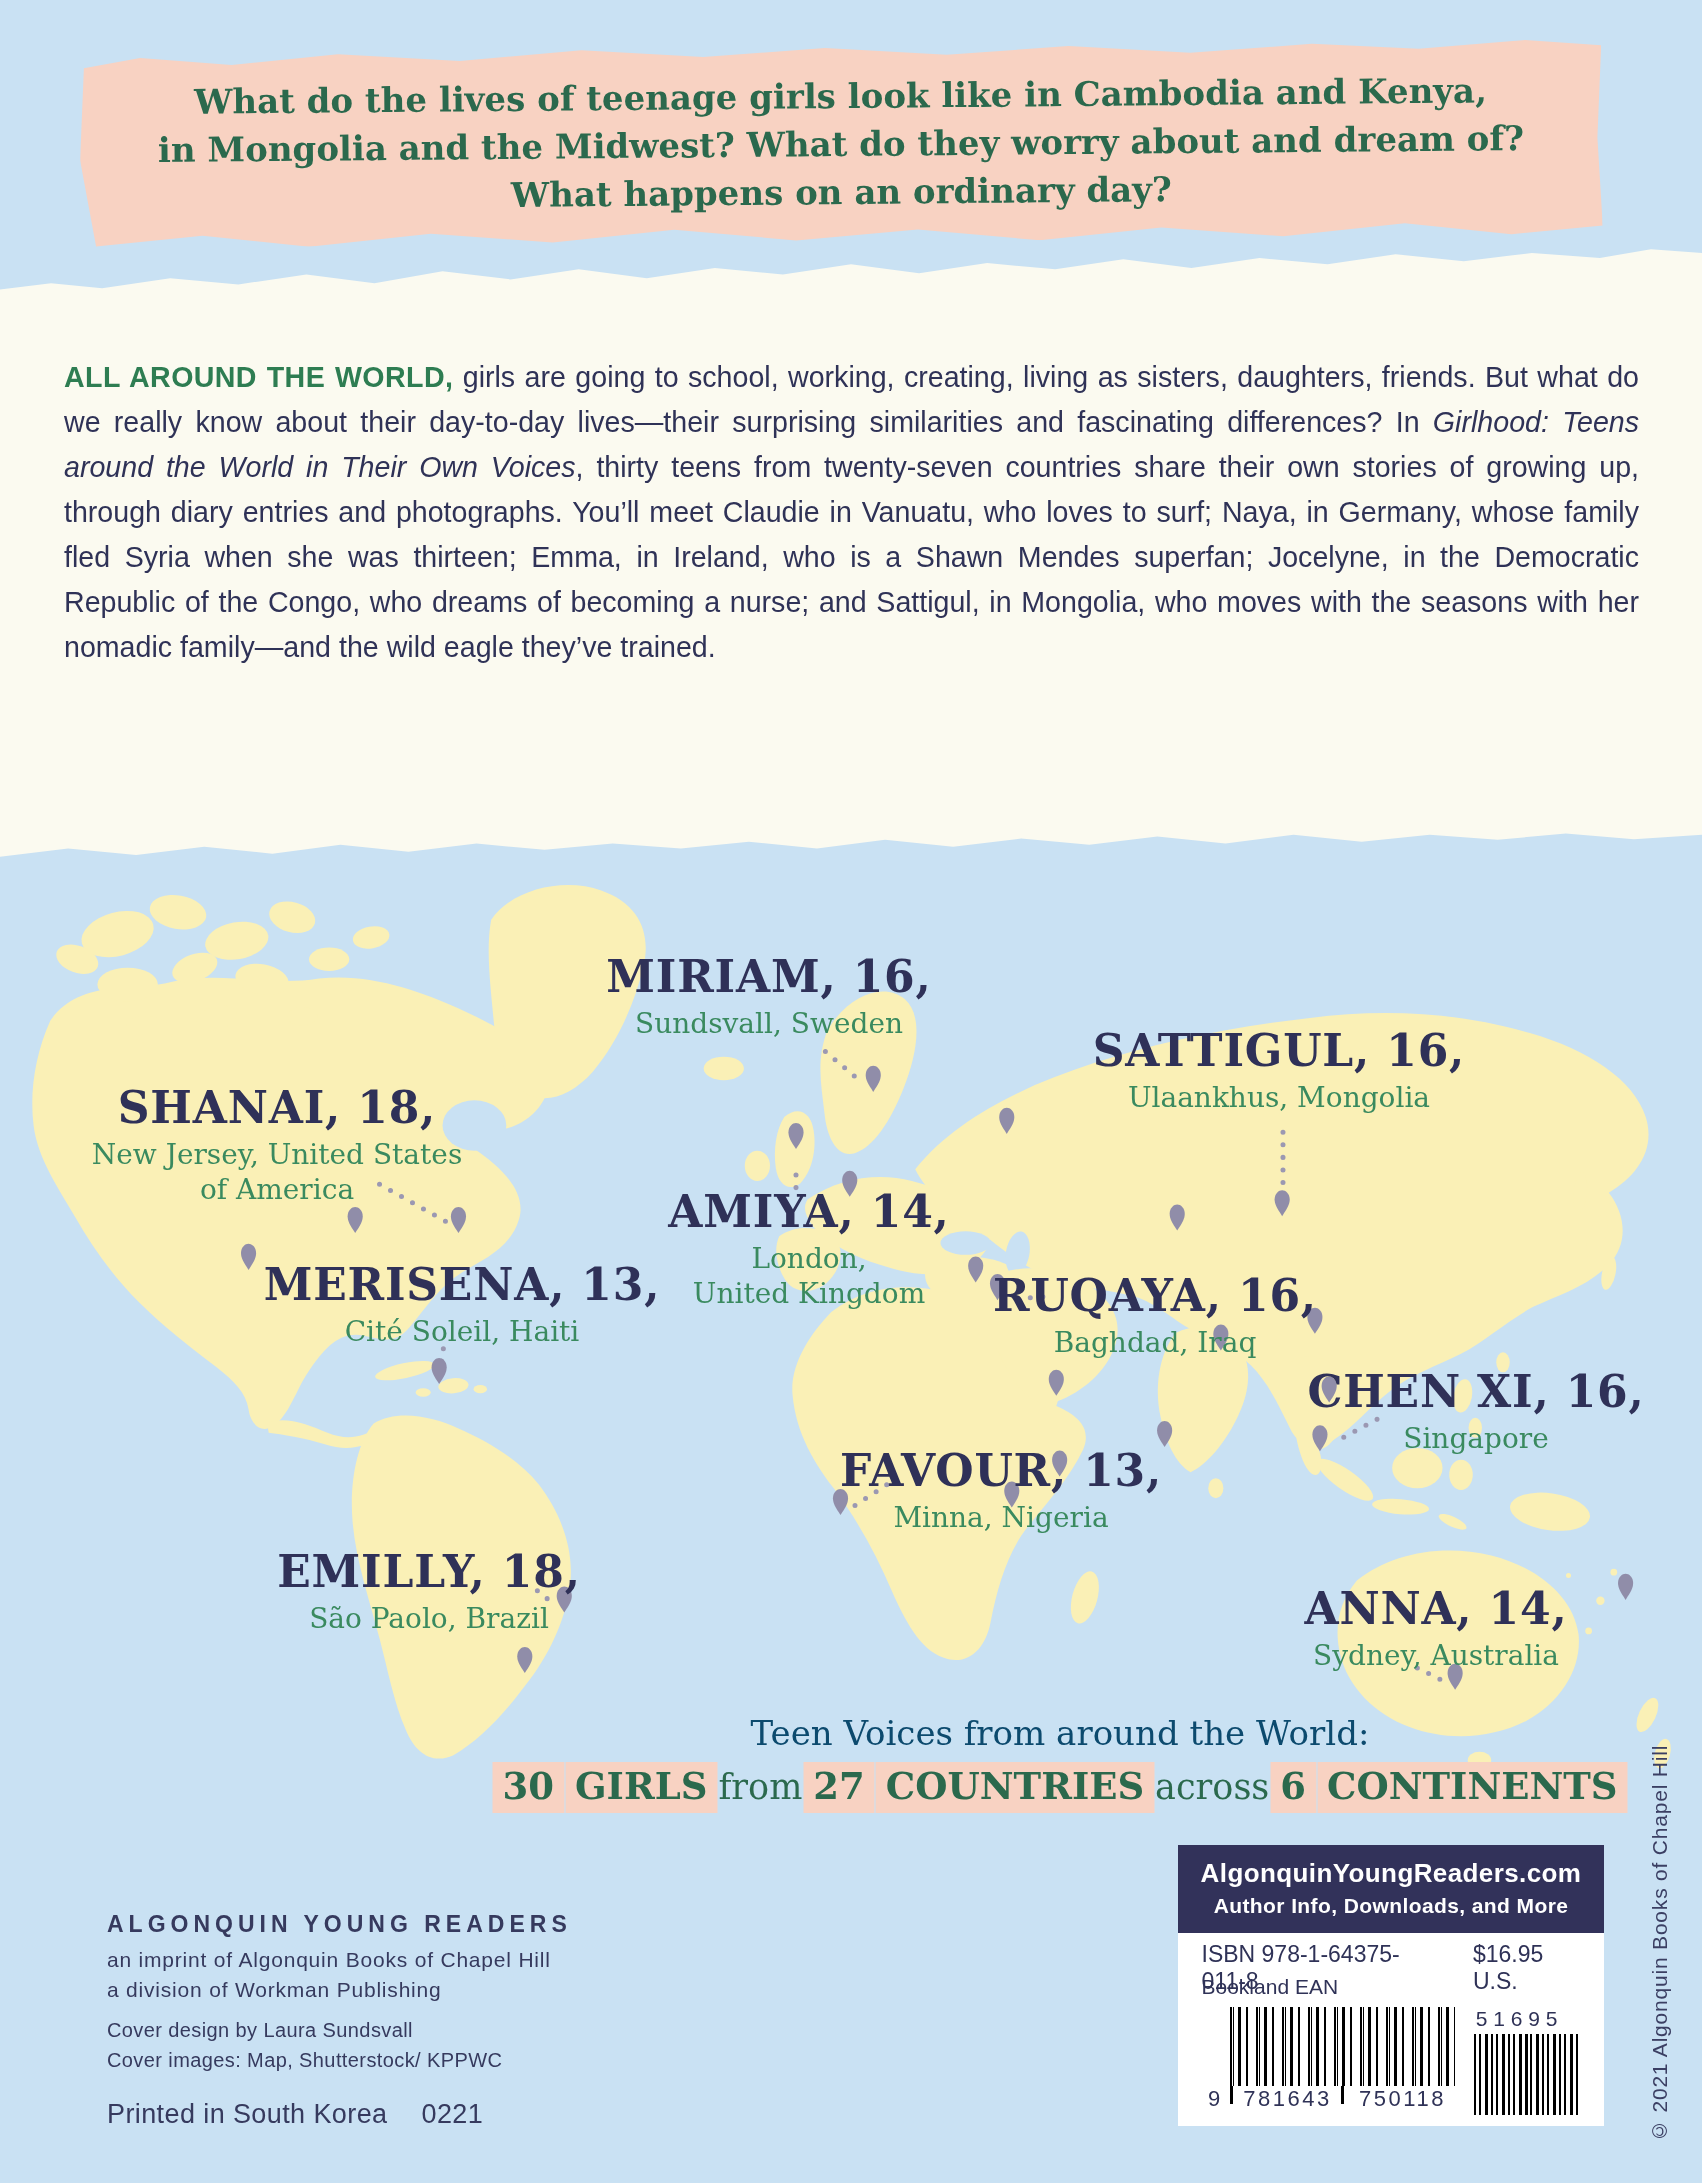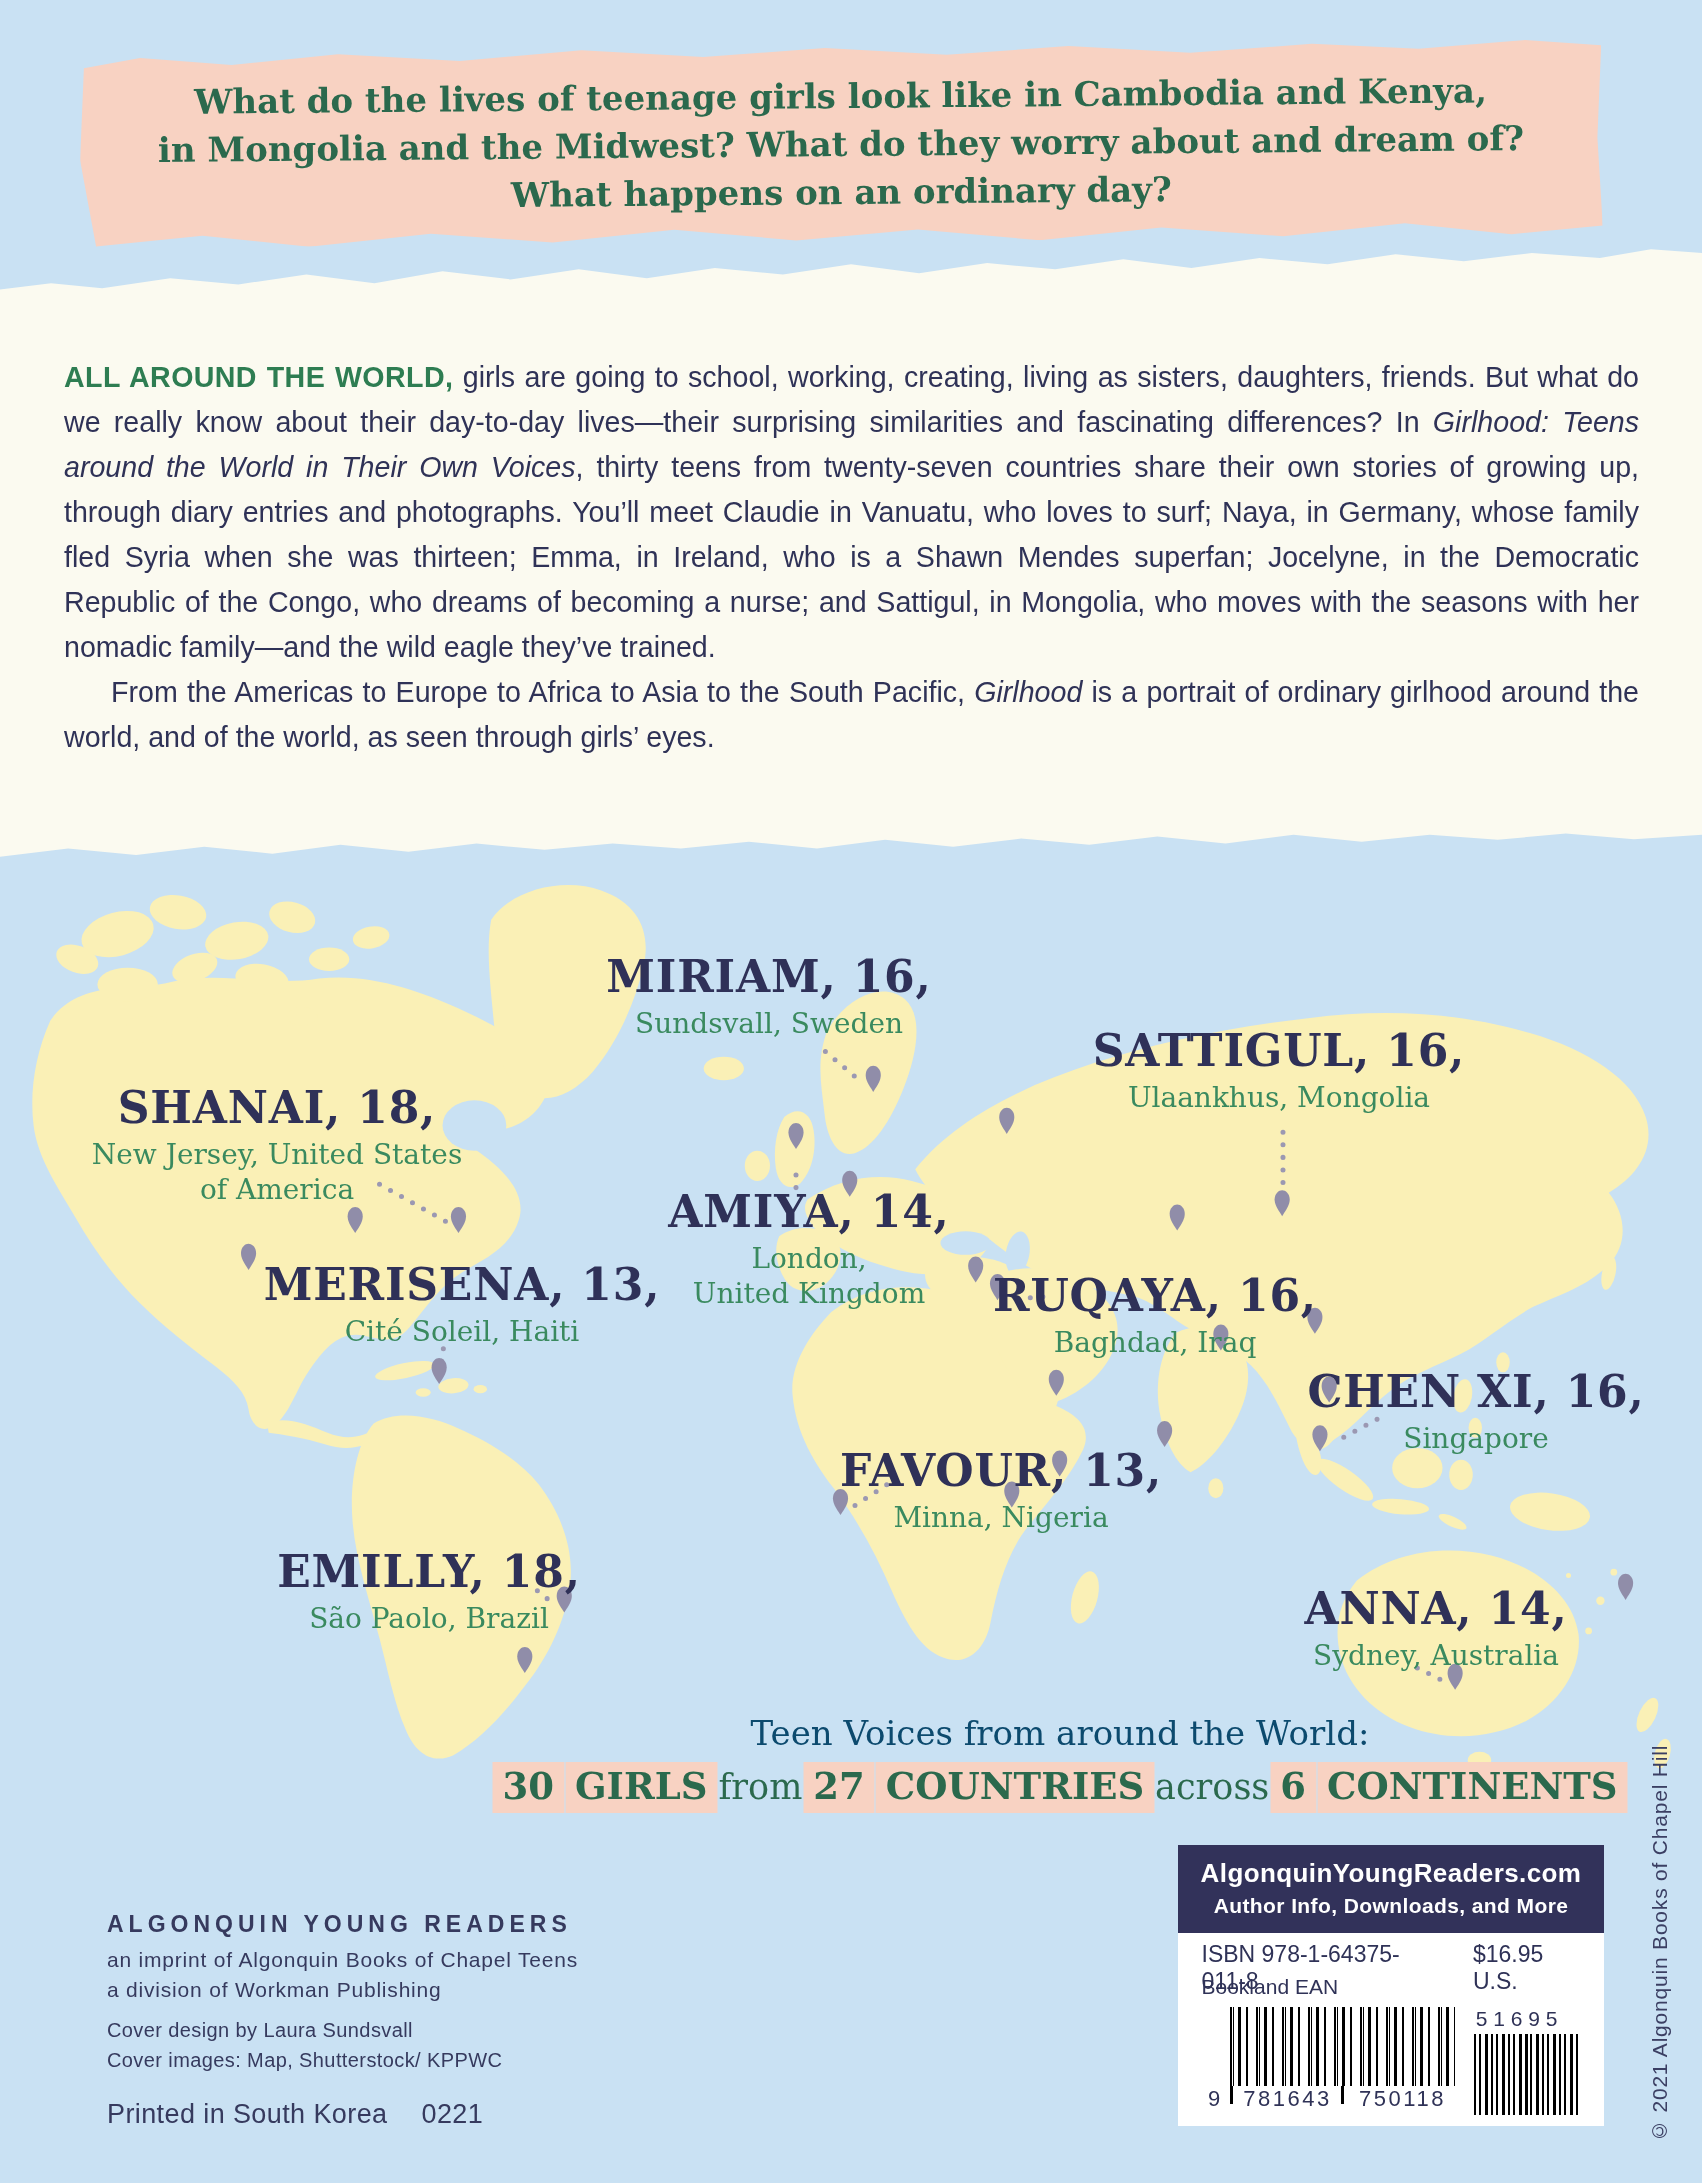--- a/index.html
+++ b/index.html
@@ -99,21 +99,20 @@
 
 <div class="banner">
   <div>What do the lives of teenage girls look like in Cambodia and Kenya,</div>
   <div>in Mongolia and the Midwest? What do they worry about and dream of?</div>
   <div>What happens on an ordinary day?</div>
 </div>
 
 <div class="paper">
   <div class="blurb">
     <p><span class="lead">ALL AROUND THE WORLD,</span><span> girls are going to school, working, creating, living as sisters, daughters, friends. But what do we really know about their day-to-day lives—their surprising similarities and fascinating differences? In </span><span class="it">Girlhood: Teens around the World in Their Own Voices</span><span>, thirty teens from twenty-seven countries share their own stories of growing up, through diary entries and photographs. You’ll meet Claudie in Vanuatu, who loves to surf; Naya, in Germany, whose family fled Syria when she was thirteen; Emma, in Ireland, who is a Shawn Mendes superfan; Jocelyne, in the Democratic Republic of the Congo, who dreams of becoming a nurse; and Sattigul, in Mongolia, who moves with the seasons with her nomadic family—and the wild eagle they’ve trained.</span></p>
-    <p class="p2"><span>From the Americas to Europe to Africa to Asia to the South Pacific, </span><span class="it">Girlhood</span><span> is a portrait of ordinary girlhood around the world, and of the world, as seen through girls’ eyes.</span></p>
   </div>
 </div>
 
 <svg class="map-svg" viewBox="0 0 2027 1160">
 
   <path class="land" d="M60,215 C95,165 160,180 200,170 C260,155 320,175 380,165 C440,158 500,180 545,200 C585,218 625,240 645,268 C662,292 648,322 618,338 C595,350 575,342 565,368 C598,390 628,420 618,452 C608,486 575,500 550,515 C525,530 508,556 488,580 C470,602 452,594 432,590 C402,585 385,608 368,632 C352,655 345,685 325,698 C310,708 298,694 296,678 C293,658 278,644 258,628 C228,605 195,580 165,550 C135,520 110,485 90,450 C70,415 45,380 40,340 C35,300 42,255 60,215 Z"></path>
   <ellipse class="sea" cx="565" cy="340" rx="38" ry="30"></ellipse>
 
   <path class="land" d="M318,694 C340,686 365,695 390,706 C412,715 432,712 448,700 L454,708 C438,724 412,728 388,720 C362,712 336,708 320,706 Z"></path>
 
@@ -281,21 +280,21 @@
   <span class="chip">GIRLS</span>
   <span class="conn">from</span>
   <span class="chip">27</span>
   <span class="chip">COUNTRIES</span>
   <span class="conn">across</span>
   <span class="chip">6</span>
   <span class="chip">CONTINENTS</span>
 </div>
 
 <div class="pub-line pub-name">ALGONQUIN YOUNG READERS</div>
-<div class="pub-line pub-imprint">an imprint of Algonquin Books of Chapel Teens</div>
+<div class="pub-line pub-imprint">an imprint of Algonquin Books of Chapel Hill</div>
 <div class="pub-line pub-division">a division of Workman Publishing</div>
 <div class="pub-line pub-design">Cover design by Laura Sundsvall</div>
 <div class="pub-line pub-images">Cover images: Map, Shutterstock/ KPPWC</div>
 <div class="pub-line pub-printed">
   <span>Printed in South Korea</span><span class="code">0221</span>
 </div>
 
 <div class="webbox">
   <div class="url">AlgonquinYoungReaders.com</div>
   <div class="sub">Author Info, Downloads, and More</div>

